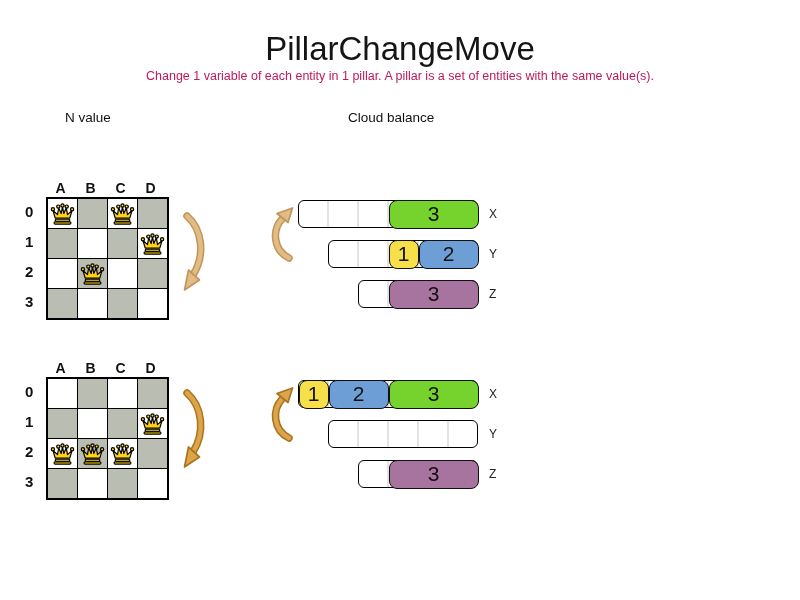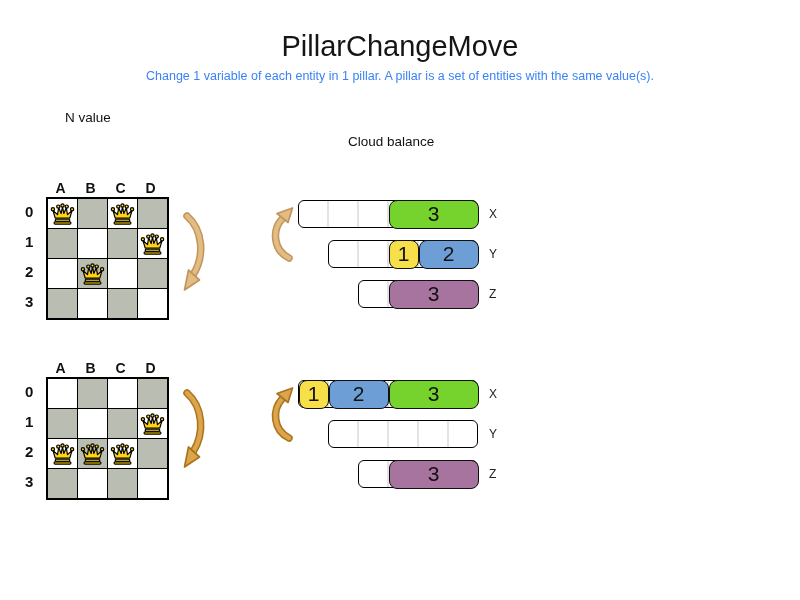--- a/index.html
+++ b/index.html
@@ -1,24 +1,24 @@
 <!DOCTYPE html>
 <html><head>
 <meta charset="utf-8">
 <style>
   html,body{margin:0;padding:0;background:#fff;}
   #page{position:relative;width:800px;height:600px;background:#fff;overflow:hidden;
         font-family:"Liberation Sans", sans-serif;color:#111;}
   .title{position:absolute;left:0;top:30px;width:800px;text-align:center;
-         font-size:29px;font-weight:400;color:#151515;}
+         font-size:33px;font-weight:400;color:#151515;}
   .subtitle{position:absolute;left:0;top:69px;width:800px;text-align:center;
-            font-size:12.5px;color:#3b82f6;}
+            font-size:12.5px;color:#be185d;}
   .section-label{position:absolute;font-size:13.5px;color:#111;}
   #nqueens-label{left:65px;top:110px;}
-  #cloud-label{left:348px;top:110px;margin-top:24px;}
+  #cloud-label{left:348px;top:110px;}
 
   
   .board{position:absolute;left:25px;}
   #board-0{top:181px;}
   #board-1{top:361px;}
   .col-headers{display:flex;margin-left:21px;height:16px;}
   .hcell{width:30px;text-align:center;font-weight:bold;font-size:14px;line-height:14px;letter-spacing:1px;}
   .board-body{display:flex;}
   .row-labels{display:flex;flex-direction:column;width:21px;}
   .rcell{height:30px;line-height:30px;font-weight:bold;font-size:15px;}

